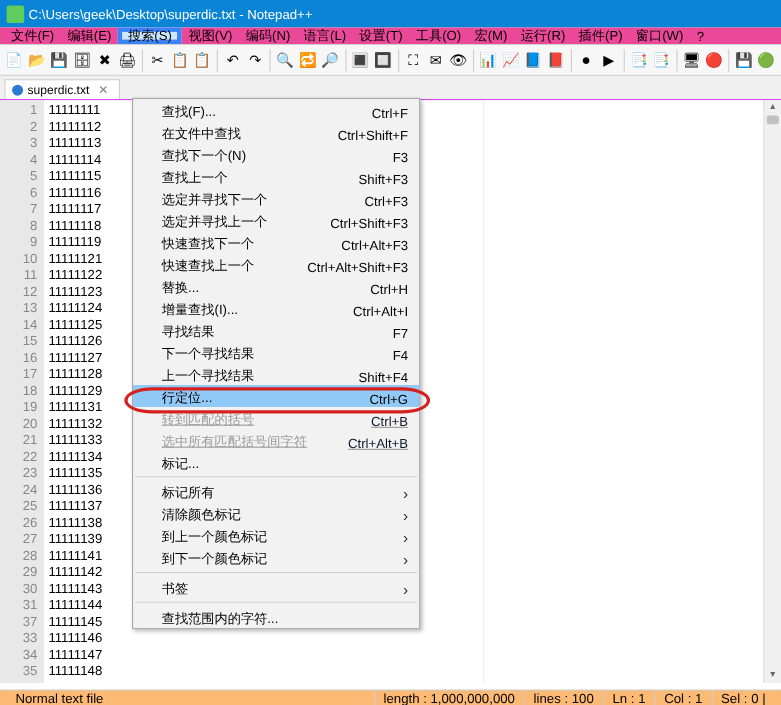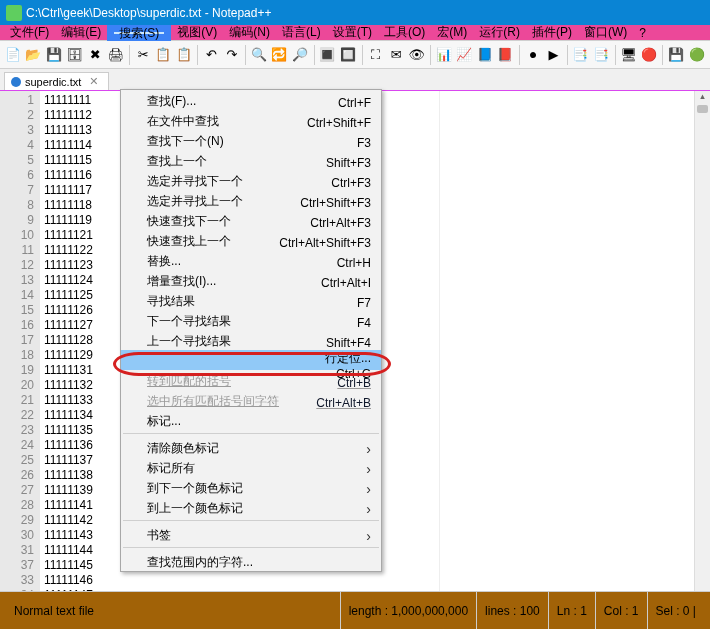--- a/index.html
+++ b/index.html
@@ -4,21 +4,21 @@
 <style>
 * { margin: 0; padding: 0; box-sizing: border-box; font-family: "Microsoft YaHei", sans-serif; }
 body { width: 710px; height: 641px; background: #fff; overflow: hidden; font-size: 12px; }
 
 .titlebar { background: #0a84d4; color: #fff; height: 25px; display: flex; align-items: center; padding: 0 6px; }
 .titlebar .icon { width: 16px; height: 16px; background: #5fce5f; margin-right: 4px; border-radius: 2px; }
 .titlebar .title { flex: 1; font-size: 12px; }
 
 .menubar { background: #ec4899; border-bottom: 1px solid #d0d0d0; height: 16px; display: flex; padding: 0 4px; }
 .menubar .menu-item { padding: 2px 6px; cursor: default; font-size: 12px; display:flex; align-items:center; }
-.menubar .menu-item.active { background: #cce8ff; border: 7px solid #3b82f6; padding: 1px 5px; }
+.menubar .menu-item.active { background: #cce8ff; border: 4px solid #3b82f6; padding: 1px 5px; }
 
 .toolbar { background: #f7f7f7; border-bottom: 1px solid #d0d0d0; height: 28px; display: flex; align-items: center; padding: 0 4px; gap: 2px; }
 .toolbar .tbtn { width: 22px; height: 22px; display: flex; align-items: center; justify-content: center; border: 1px solid transparent; font-size: 13px; }
 .toolbar .sep { width: 1px; height: 20px; background: #ccc; margin: 0 2px; }
 
 .tabbar { background: #f0f0f0; height: 22px; display: flex; align-items: flex-end; padding: 0 4px; border-bottom: 1px solid #d946ef; }
 .tabbar .tab { background: #fff; border: 1px solid #ccc; border-bottom: none; padding: 2px 10px 2px 6px; display: flex; align-items: center; gap: 4px; font-size: 11px; }
 .tabbar .tab .dot { width: 10px; height: 10px; border-radius: 50%; background: #2a7bd4; }
 
 .workspace { position: relative; display: flex; height: 530px; }
@@ -32,34 +32,34 @@
 .sidecol { width: 255px; background: #fff; border-left:1px solid #eee; }
 
 .dropdown { position: absolute; top: -2px; left: 120px; width: 262px; background: #f2f2f2; border: 1px solid #a8a8a8; box-shadow: 2px 2px 4px rgba(0,0,0,0.3); z-index: 10; }
 .dropdown .ditem { display: flex; align-items: flex-end; height: 20px; padding: 0 10px 0 26px; font-size: 12px; color: #000; }
 .dropdown .ditem.disabled { color: #9a9a9a; text-decoration: underline; }
 .dropdown .ditem .lbl { flex: 1; }
 .dropdown .ditem .cut { color: #000; }
 .dropdown .ditem.disabled .cut { color: #0f172a; }
 .dropdown .ditem.submenu::after { content: "›"; color: #333; font-size: 14px; margin-left: 6px; }
 .dropdown .dsep { height: 1px; background: #cfcfcf; margin: 3px 2px; }
-.dropdown .ditem.highlighted { background: #91c9f7; flex-direction: column; }
+.dropdown .ditem.highlighted { background: #91c9f7; }
 
 .red-circle { position: absolute; border: 3px solid #d52020; border-radius: 30px / 14px; pointer-events: none; z-index: 20; }
 
-.statusbar { position: absolute; bottom: 12px; left:0; right:0; height: 38px; background: #a16207; border-top: 1px solid #ccc; display: flex; align-items: center; font-size: 12px; padding: 0 6px; gap: 0; }
+.statusbar { position: absolute; bottom: 0; left:0; right:0; height: 14px; background: #fdba74; border-top: 1px solid #ccc; display: flex; align-items: center; font-size: 12px; padding: 0 6px; gap: 0; }
 .statusbar .cell { padding: 0 8px; border-left: 1px solid #ccc; height: 100%; display: flex; align-items:center; white-space: nowrap; }
 .statusbar .cell:first-child { border-left: none; flex: 1; }
 </style>
 </head>
 <body>
 
 <div class="titlebar">
   <div class="icon"></div>
-  <div class="title">C:\Ctrl\geek\Desktop\superdic.txt - Notepad++</div>
+  <div class="title">C:\Users\geek\Desktop\superdic.txt - Notepad++</div>
 </div>
 
 <div class="menubar" id="menubar">
     <div class="menu-item">文件(F)</div>
     <div class="menu-item">编辑(E)</div>
     <div class="menu-item active">搜索(S)</div>
     <div class="menu-item">视图(V)</div>
     <div class="menu-item">编码(N)</div>
     <div class="menu-item">语言(L)</div>
     <div class="menu-item">设置(T)</div>
@@ -232,30 +232,30 @@
       </div>
       <div class="ditem disabled">
         <span class="lbl">选中所有匹配括号间字符</span>
         <span class="cut">Ctrl+Alt+B</span>
       </div>
       <div class="ditem">
         <span class="lbl">标记...</span>
       </div>
       <div class="dsep"></div>
       <div class="ditem submenu">
+        <span class="lbl">标记所有</span>
+      </div>
+      <div class="ditem submenu">
         <span class="lbl">清除颜色标记</span>
       </div>
       <div class="ditem submenu">
-        <span class="lbl">标记所有</span>
+        <span class="lbl">到上一个颜色标记</span>
       </div>
       <div class="ditem submenu">
         <span class="lbl">到下一个颜色标记</span>
-      </div>
-      <div class="ditem submenu">
-        <span class="lbl">到上一个颜色标记</span>
       </div>
       <div class="dsep"></div>
       <div class="ditem submenu">
         <span class="lbl">书签</span>
       </div>
       <div class="dsep"></div>
       <div class="ditem">
         <span class="lbl">查找范围内的字符...</span>
       </div>
     </div>

